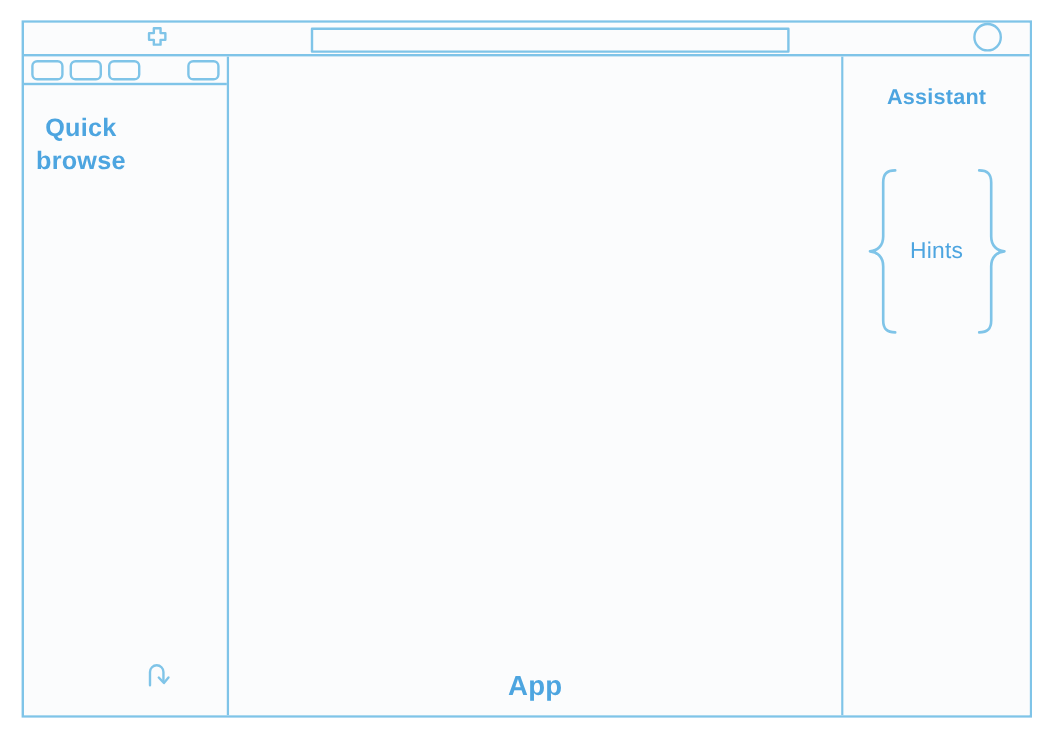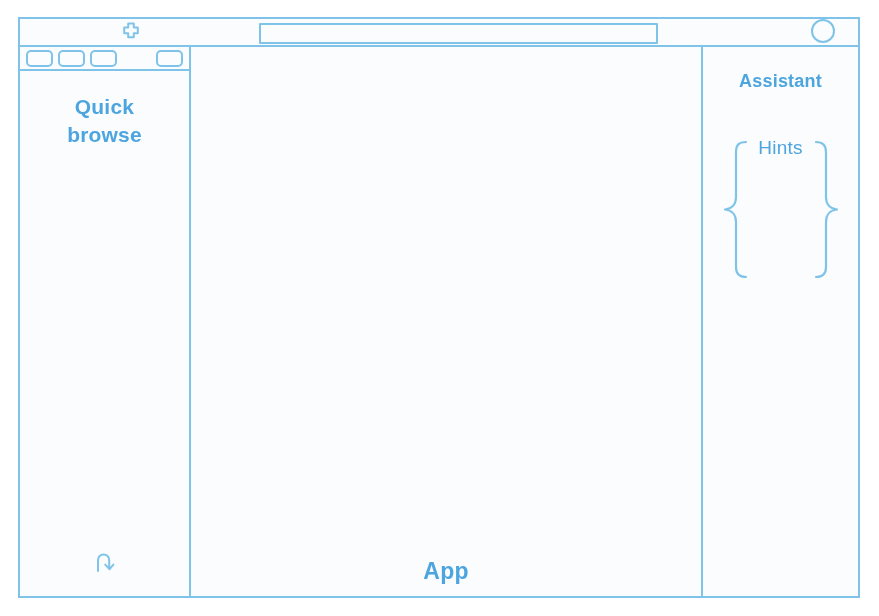--- a/index.html
+++ b/index.html
@@ -133,21 +133,21 @@
     background: var(--panel);
     cursor: pointer;
     padding: 0;
     flex: 0 0 auto;
   }
   #tabstrip .spacer { flex: 1 1 auto; }
 
   #sidebar-content {
     flex: 1 1 auto;
     display: flex;
-    flex-direction: column;
+    flex-direction: row;
     min-height: 0;
     position: relative;
   }
 
   #quick-browse-title {
     margin: 22px 0 0 0;
     text-align: center;
     font-size: 21px;
     font-weight: bold;
     line-height: 1.35;
@@ -213,20 +213,21 @@
     font-size: 18px;
     font-weight: bold;
     color: var(--ink);
     letter-spacing: 0.2px;
   }
   #hints-group {
     margin-top: 45px;
     width: 124px;
     height: 145px;
     display: flex;
+    align-items: center;
     justify-content: center;
     position: relative;
   }
   #hints-group svg { position: absolute; inset: 0; }
   #hints-label {
     position: relative;
     font-size: 19px;
     color: var(--ink);
     letter-spacing: 0.2px;
   }

